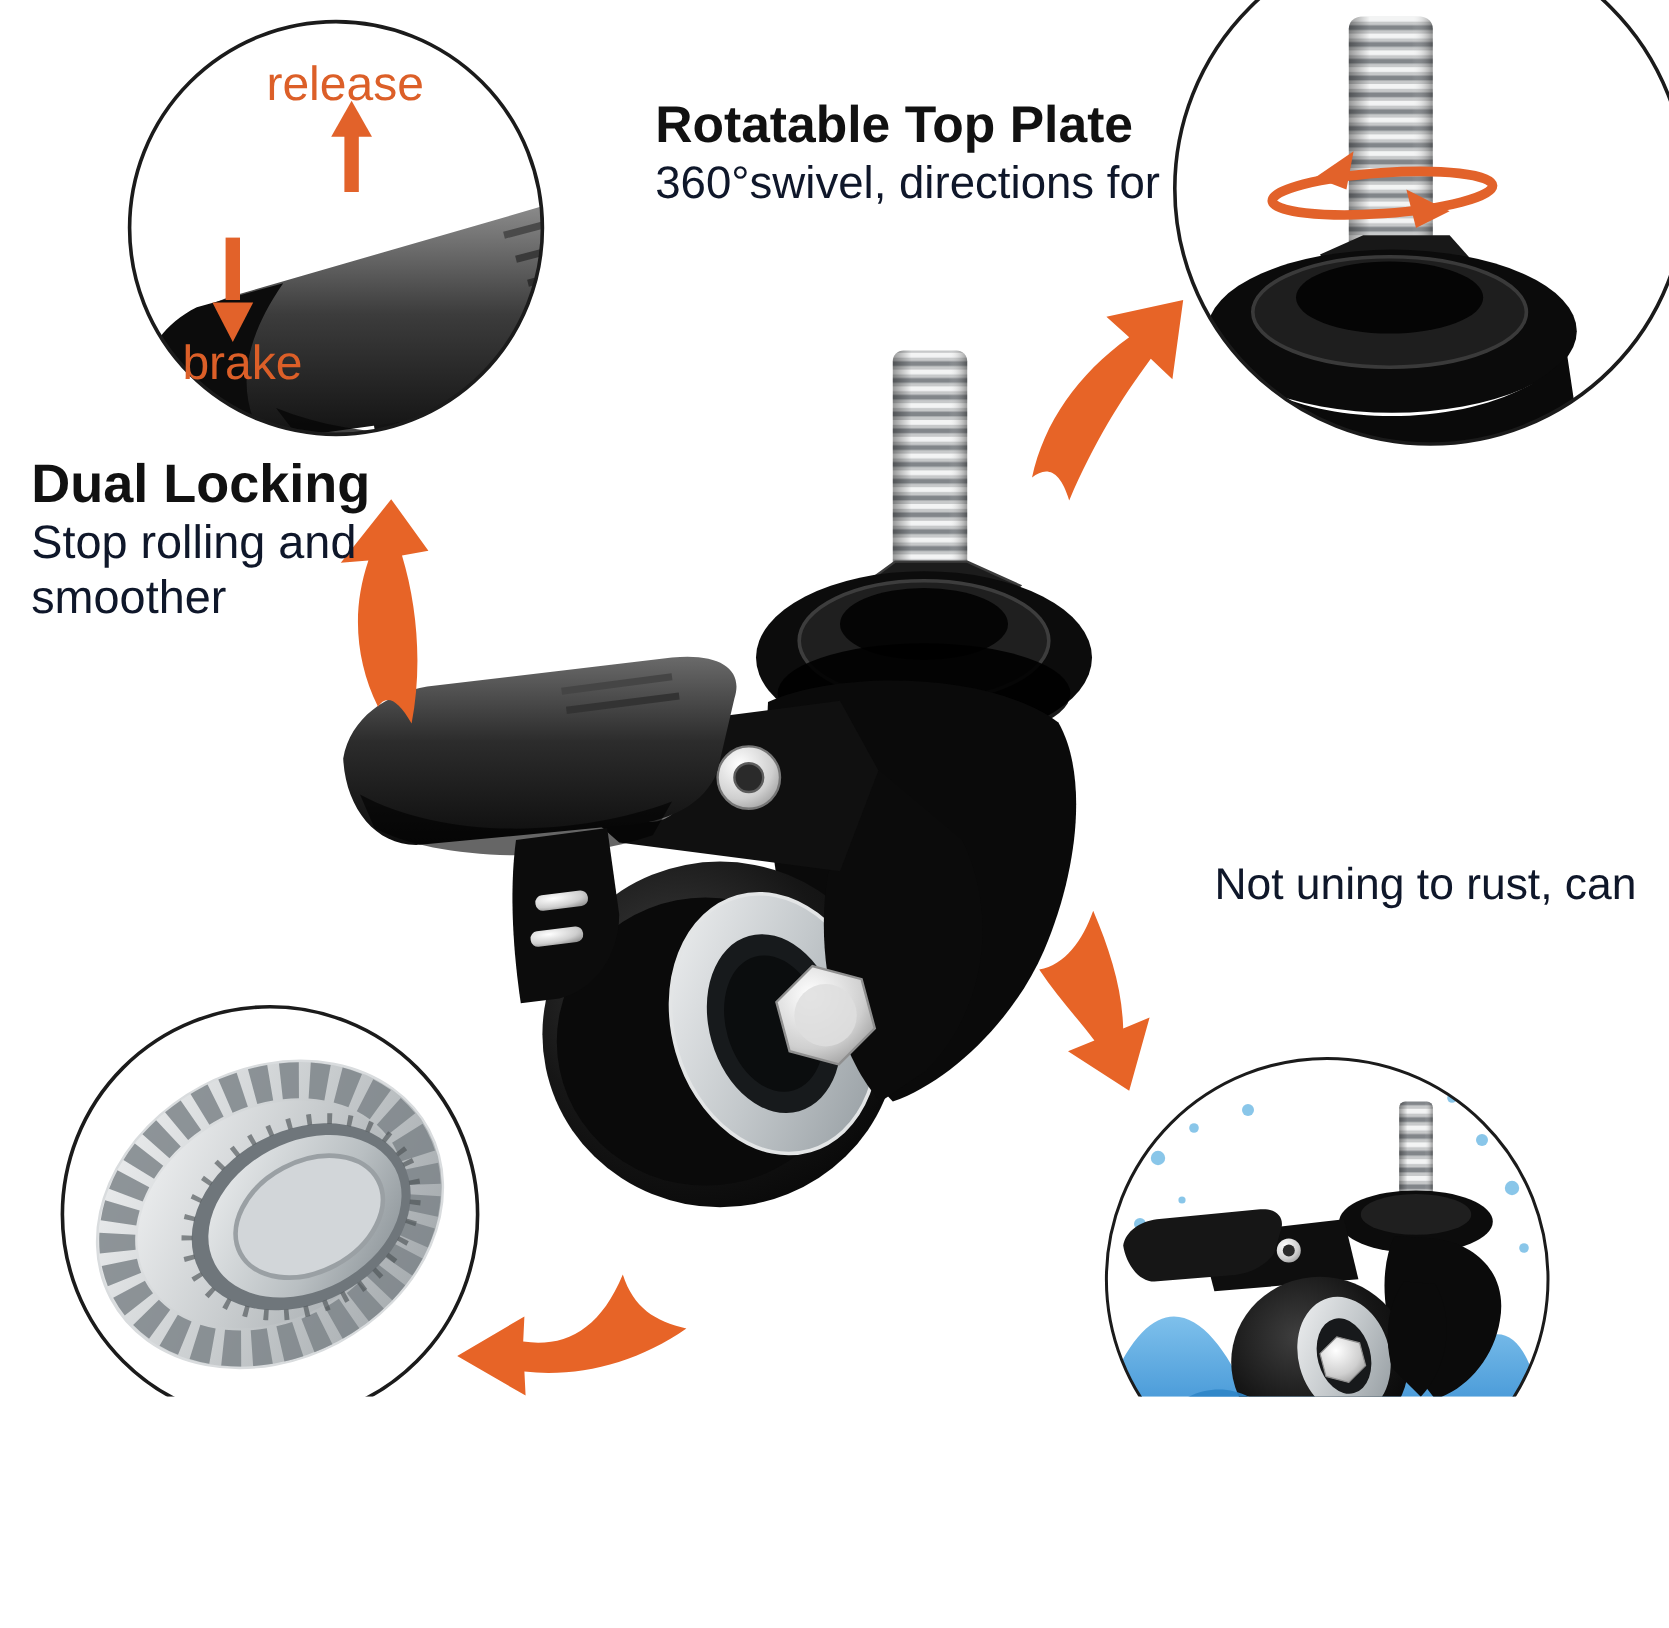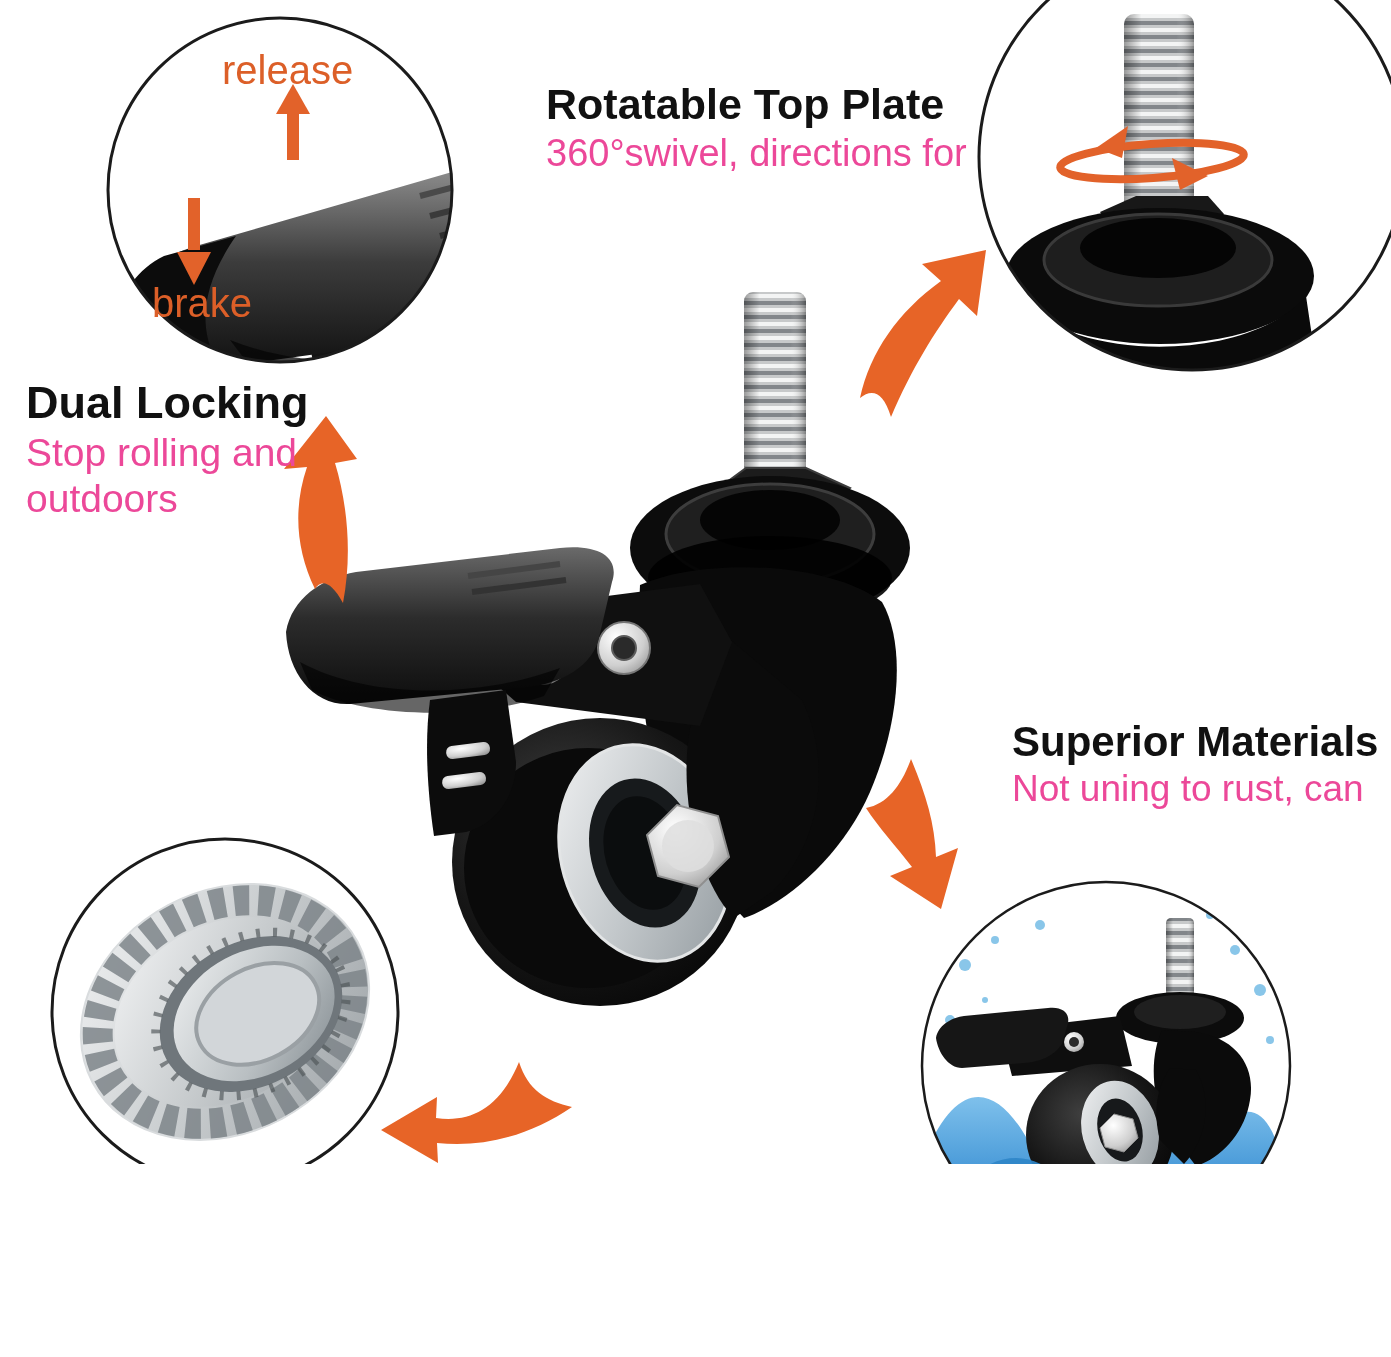--- a/index.html
+++ b/index.html
@@ -3,21 +3,21 @@
 <meta charset="utf-8">
 <style>
   html,body{margin:0;padding:0;background:#fff;}
   .canvas{
     position:relative;width:1391px;height:1164px;background:#ffffff;
     overflow:hidden;font-family:"Liberation Sans", sans-serif;color:#141414;
   }
   .scene{position:absolute;left:0;top:0;}
   .txt{position:absolute;white-space:nowrap;}
   .callout-title{font-weight:700;color:#111;}
-  .callout-line{font-weight:400;color:#ec4899;}
+  .callout-line{font-weight:400;color:#0f172a;}
   .rotatable-block{left:546px;top:78px;}
   .rotatable-block .callout-title{font-size:43px;line-height:52px;}
   .rotatable-block .callout-line{font-size:38px;line-height:47px;}
   .dual-block{left:6px;top:376px;margin-left:20px;}
   .dual-block .callout-title{font-size:45px;line-height:54px;}
   .dual-block .callout-line{font-size:39px;line-height:46px;}
   .superior-block{left:1012px;top:716px;}
   .superior-block .callout-title{font-size:42px;line-height:52px;}
   .superior-block .callout-line{font-size:37px;line-height:41px;}
   .bearing-block{left:14px;top:1212px;}
@@ -281,22 +281,21 @@
   <div class="txt inset-label brake-label">brake</div>
 
   <div class="txt rotatable-block">
     <div class="callout-title">Rotatable Top Plate</div>
     <div class="callout-line">360°swivel, directions for</div>
   </div>
 
   <div class="txt dual-block">
     <div class="callout-title">Dual Locking</div>
     <div class="callout-line">Stop rolling and</div>
-    <div class="callout-line">outdoors</div>
+    <div class="callout-line">smoother</div>
   </div>
 
   <div class="txt superior-block">
-    <div class="callout-title">Superior Materials</div>
     <div class="callout-line">Not uning to rust, can</div>
   </div>
 
 
 </div>
 
 </body></html>

